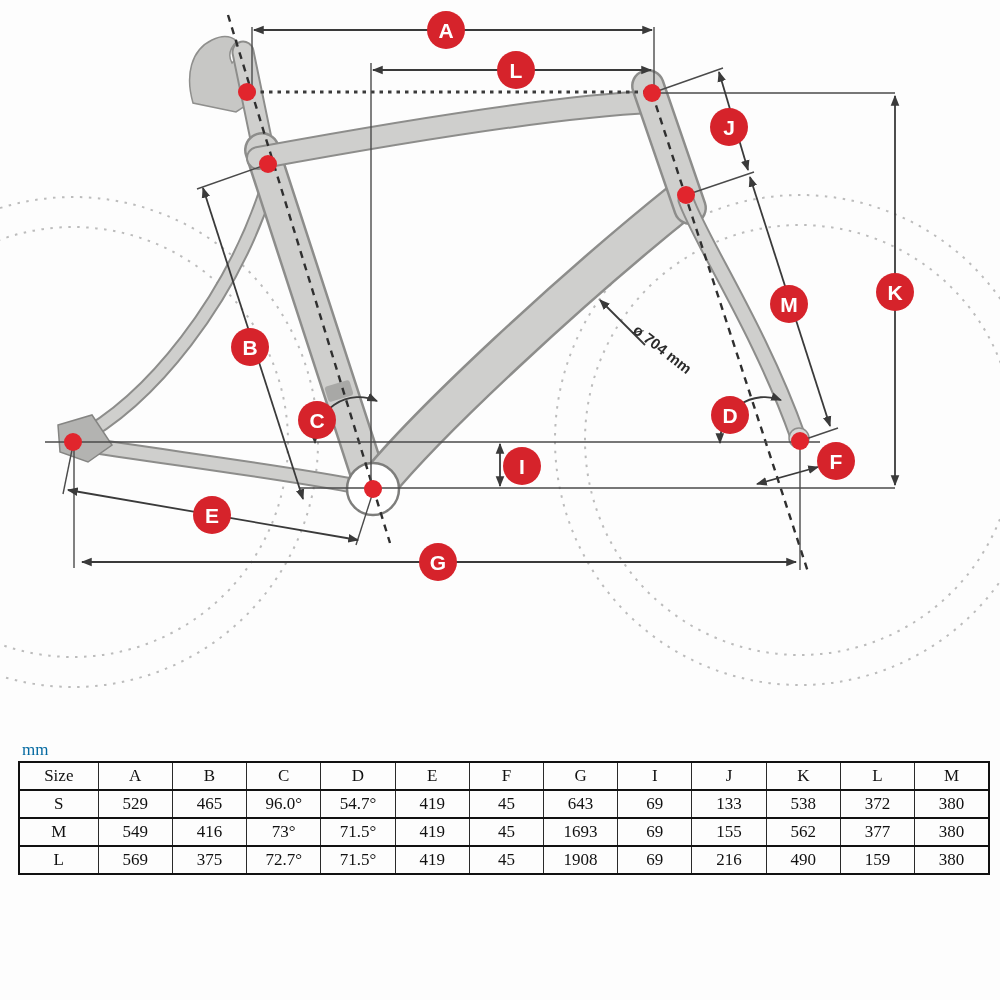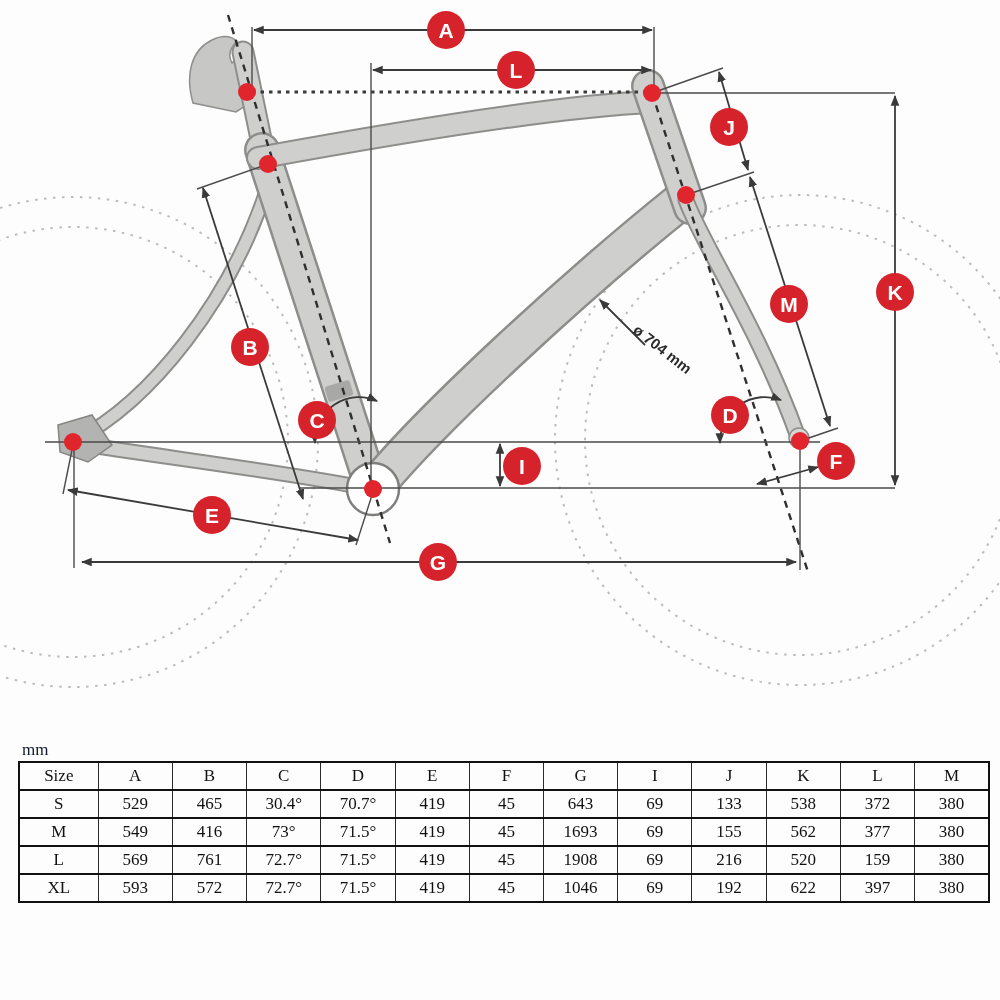--- a/index.html
+++ b/index.html
@@ -9,21 +9,21 @@
   .wheel{fill:none;stroke:#bcbcbc;stroke-width:2;stroke-dasharray:2.5 6.5;}
   .ref{stroke:#4a4a4a;stroke-width:1.4;fill:none;}
   .dim{stroke:#3a3a3a;stroke-width:1.8;fill:none;}
   .dash{stroke:#2f2f2f;stroke-width:2.4;fill:none;stroke-dasharray:7 6;}
   .dotted{stroke:#3a3a3a;stroke-width:3;fill:none;stroke-dasharray:3.5 5;}
   .tube-o{fill:none;stroke:#8d8d8b;stroke-linecap:round;}
   .tube-i{fill:none;stroke:#cfcfcd;stroke-linecap:round;}
   .badge-text{font:bold 21px "Liberation Sans",sans-serif;fill:#ffffff;text-anchor:middle;}
   .diam-text{font:bold 15px "Liberation Sans",sans-serif;fill:#2b2b2b;}
   .table-section{position:absolute;left:0;top:738px;width:1000px;}
-  .unit{font:17px "Liberation Serif",serif;color:#0f172a;margin:2px 0 1px 22px;}
+  .unit{font:17px "Liberation Serif",serif;color:#0369a1;margin:2px 0 1px 22px;}
   table.geo{border-collapse:collapse;margin-left:18px;width:972px;table-layout:fixed;
             font:17px "Liberation Serif",serif;color:#111;}
   table.geo th,table.geo td{border-left:1px solid #2a2a2a;border-right:1px solid #2a2a2a;
             border-top:2px solid #111;border-bottom:2px solid #111;
             text-align:center;padding:0;height:26px;font-weight:normal;}
   table.geo{border:2px solid #111;}
   table.geo th:first-child,table.geo td:first-child{width:8%;}
 </style>
 </head>
 <body>
@@ -163,22 +163,22 @@
             <th>K</th>
             <th>L</th>
             <th>M</th>
           </tr>
         </thead>
       <tbody id="tbody">
           <tr>
             <td>S</td>
             <td>529</td>
             <td>465</td>
-            <td>30.4°</td>
-            <td>70.7°</td>
+            <td>96.0°</td>
+            <td>54.7°</td>
             <td>419</td>
             <td>45</td>
             <td>643</td>
             <td>69</td>
             <td>133</td>
             <td>538</td>
             <td>372</td>
             <td>380</td>
           </tr>
           <tr>
@@ -192,44 +192,29 @@
             <td>1693</td>
             <td>69</td>
             <td>155</td>
             <td>562</td>
             <td>377</td>
             <td>380</td>
           </tr>
           <tr>
             <td>L</td>
             <td>569</td>
-            <td>761</td>
+            <td>375</td>
             <td>72.7°</td>
             <td>71.5°</td>
             <td>419</td>
             <td>45</td>
             <td>1908</td>
             <td>69</td>
             <td>216</td>
-            <td>520</td>
+            <td>490</td>
             <td>159</td>
-            <td>380</td>
-          </tr>
-          <tr>
-            <td>XL</td>
-            <td>593</td>
-            <td>572</td>
-            <td>72.7°</td>
-            <td>71.5°</td>
-            <td>419</td>
-            <td>45</td>
-            <td>1046</td>
-            <td>69</td>
-            <td>192</td>
-            <td>622</td>
-            <td>397</td>
             <td>380</td>
           </tr>
         </tbody>
     </table>
   </div>
 
 </div>
 
 </body></html>

